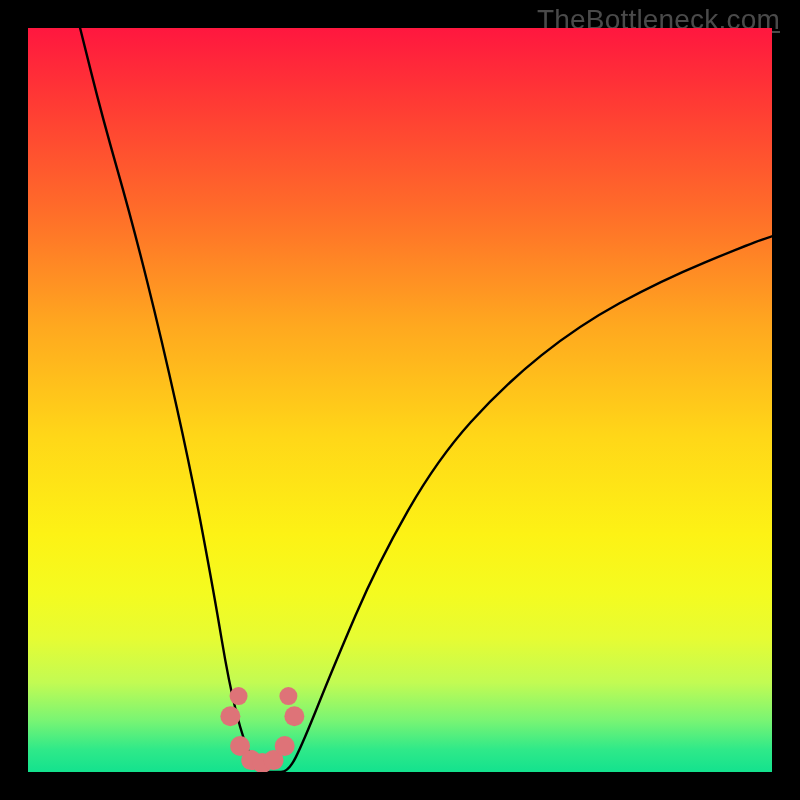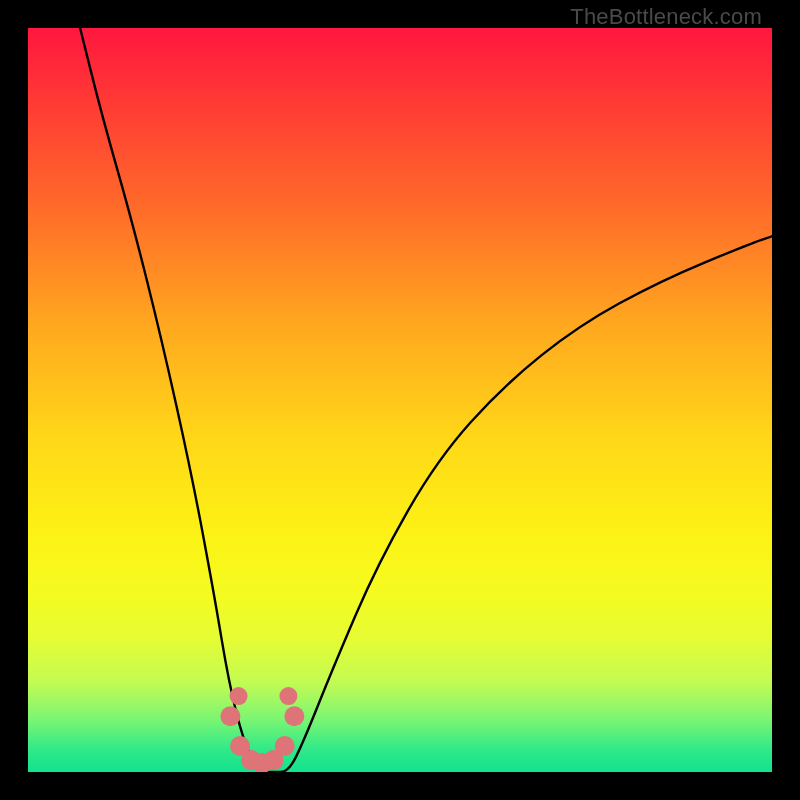--- a/index.html
+++ b/index.html
@@ -38,25 +38,26 @@
       #E6FC33 82%,
       #C2FB53 88%,
       #7AF573 93%,
       #2FE989 97%,
       #13E28E 100%
     );
   }
   .credit {
     position: absolute;
     top: 4px;
-    right: 38px;
+    right: 20px;
     color: #4A4A4A;
-    font-size: 22px;
+    font-size: 28px;
     font-weight: 500;
     letter-spacing: 0.2px;
+    text-decoration: underline;
   }
   svg.curve {
     position: absolute;
     top: 0;
     left: 0;
     width: 744px;
     height: 744px;
   }
 </style>
 </head>

